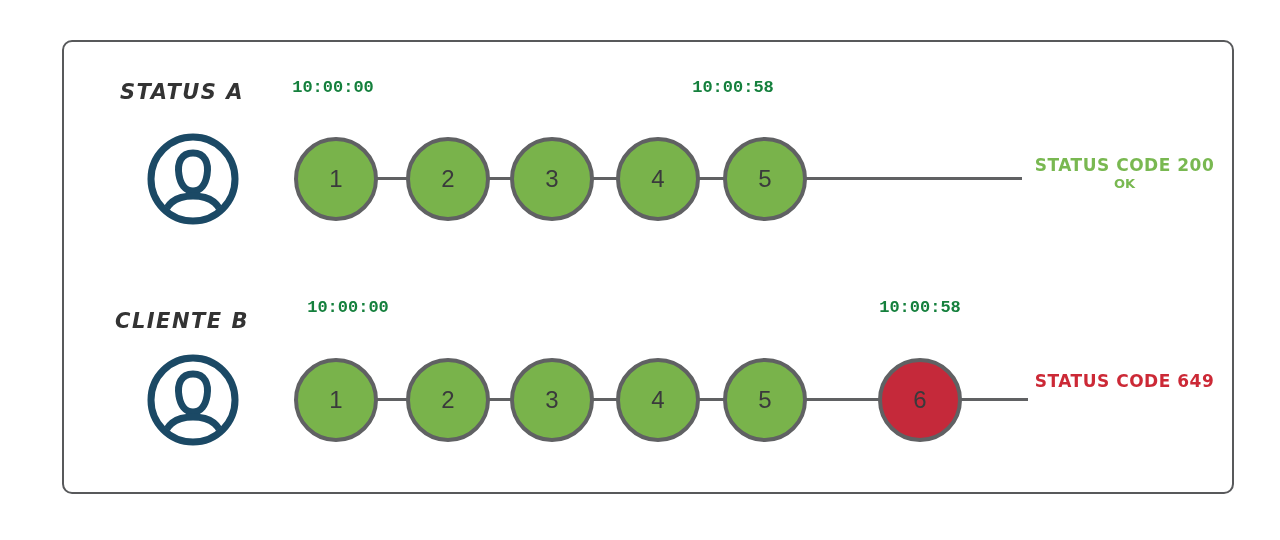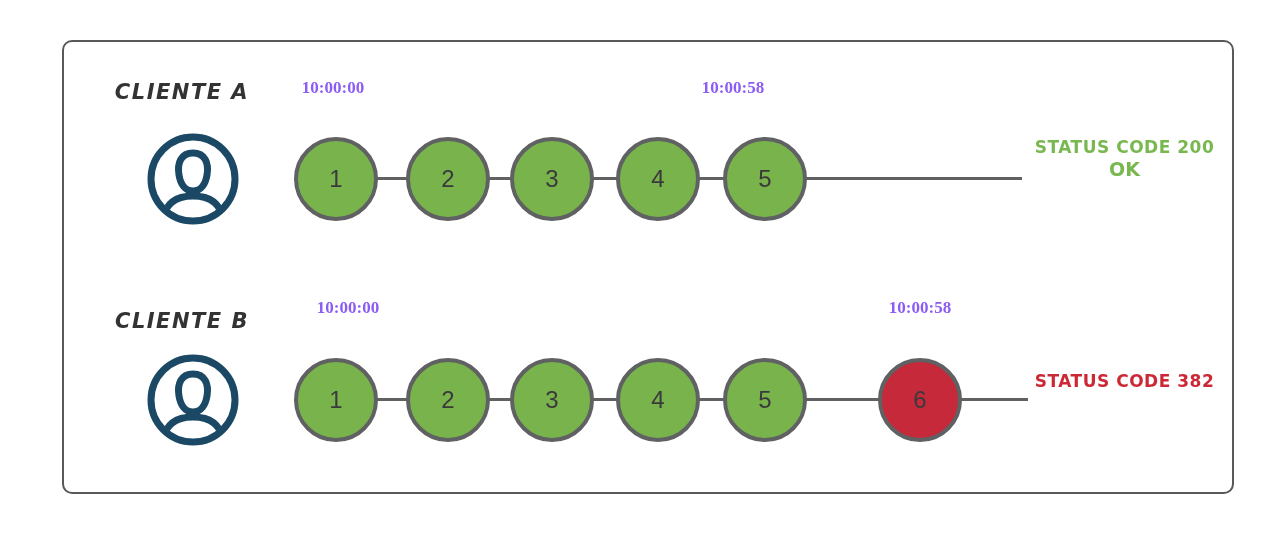--- a/index.html
+++ b/index.html
@@ -45,24 +45,24 @@
     width: 96px;
     height: 96px;
   }
   .avatar.row-a { left: 145px; top: 131px; }
   .avatar.row-b { left: 145px; top: 352px; }
 
   .timestamp {
     position: absolute;
     width: 110px;
     text-align: center;
-    font-family: Liberation Serif, serif;
+    font-family: Liberation Mono, monospace;
     font-weight: 700;
     font-size: 17px;
-    color: #8b5cf6;
+    color: #15803d;
   }
   .ts-a-start { left: 278px; top: 78px; }
   .ts-a-end   { left: 678px; top: 78px; }
   .ts-b-start { left: 293px; top: 298px; }
   .ts-b-end   { left: 865px; top: 298px; }
 
   .timeline {
     position: absolute;
     height: 3px;
     background: var(--line, #606163);
@@ -98,31 +98,31 @@
 
   .status {
     position: absolute;
     width: 225px;
     text-align: center;
     font-family: "DejaVu Sans", sans-serif;
     font-weight: 700;
     line-height: 1.25;
   }
   .status .line1 { font-size: 17px; letter-spacing: 0.5px; }
-  .status .line2 { font-size: 19px; }
-  .status.row-a { left: 1012px; top: 137px; color: var(--ok_text, #79b851); }
+  .status .line2 { font-size: 13px; }
+  .status.row-a { left: 1012px; top: 155px; color: var(--ok_text, #79b851); }
   .status.row-b { left: 1012px; top: 371px; color: var(--error_text, #cc2936); }
 </style>
 </head>
 <body>
 
 <div class="canvas">
   <div class="frame"></div>
 
-  <div class="client-label row-a">CLIENTE A</div>
+  <div class="client-label row-a">STATUS A</div>
 
   <div class="avatar row-a">
     <svg viewBox="0 0 96 96" width="96" height="96">
       <defs>
         <clipPath id="clipA">
             <circle cx="48" cy="48" r="39"></circle>
           </clipPath>
       </defs>
       <circle cx="48" cy="48" r="42" fill="none" stroke="var(--icon, #1b4965)" stroke-width="7"></circle>
       <g clip-path="url(#clipA)" fill="none" stroke="var(--icon, #1b4965)" stroke-width="7" stroke-linejoin="round">
@@ -171,15 +171,15 @@
   <div class="timeline row-b"></div>
 
   <div class="node ok row-b-y nx1">1</div>
   <div class="node ok row-b-y nx2">2</div>
   <div class="node ok row-b-y nx3">3</div>
   <div class="node ok row-b-y nx4">4</div>
   <div class="node ok row-b-y nx5">5</div>
   <div class="node error row-b-y nx6">6</div>
 
   <div class="status row-b">
-    <div class="line1">STATUS CODE 382</div>
+    <div class="line1">STATUS CODE 649</div>
   </div>
 </div>
 
 </body></html>

